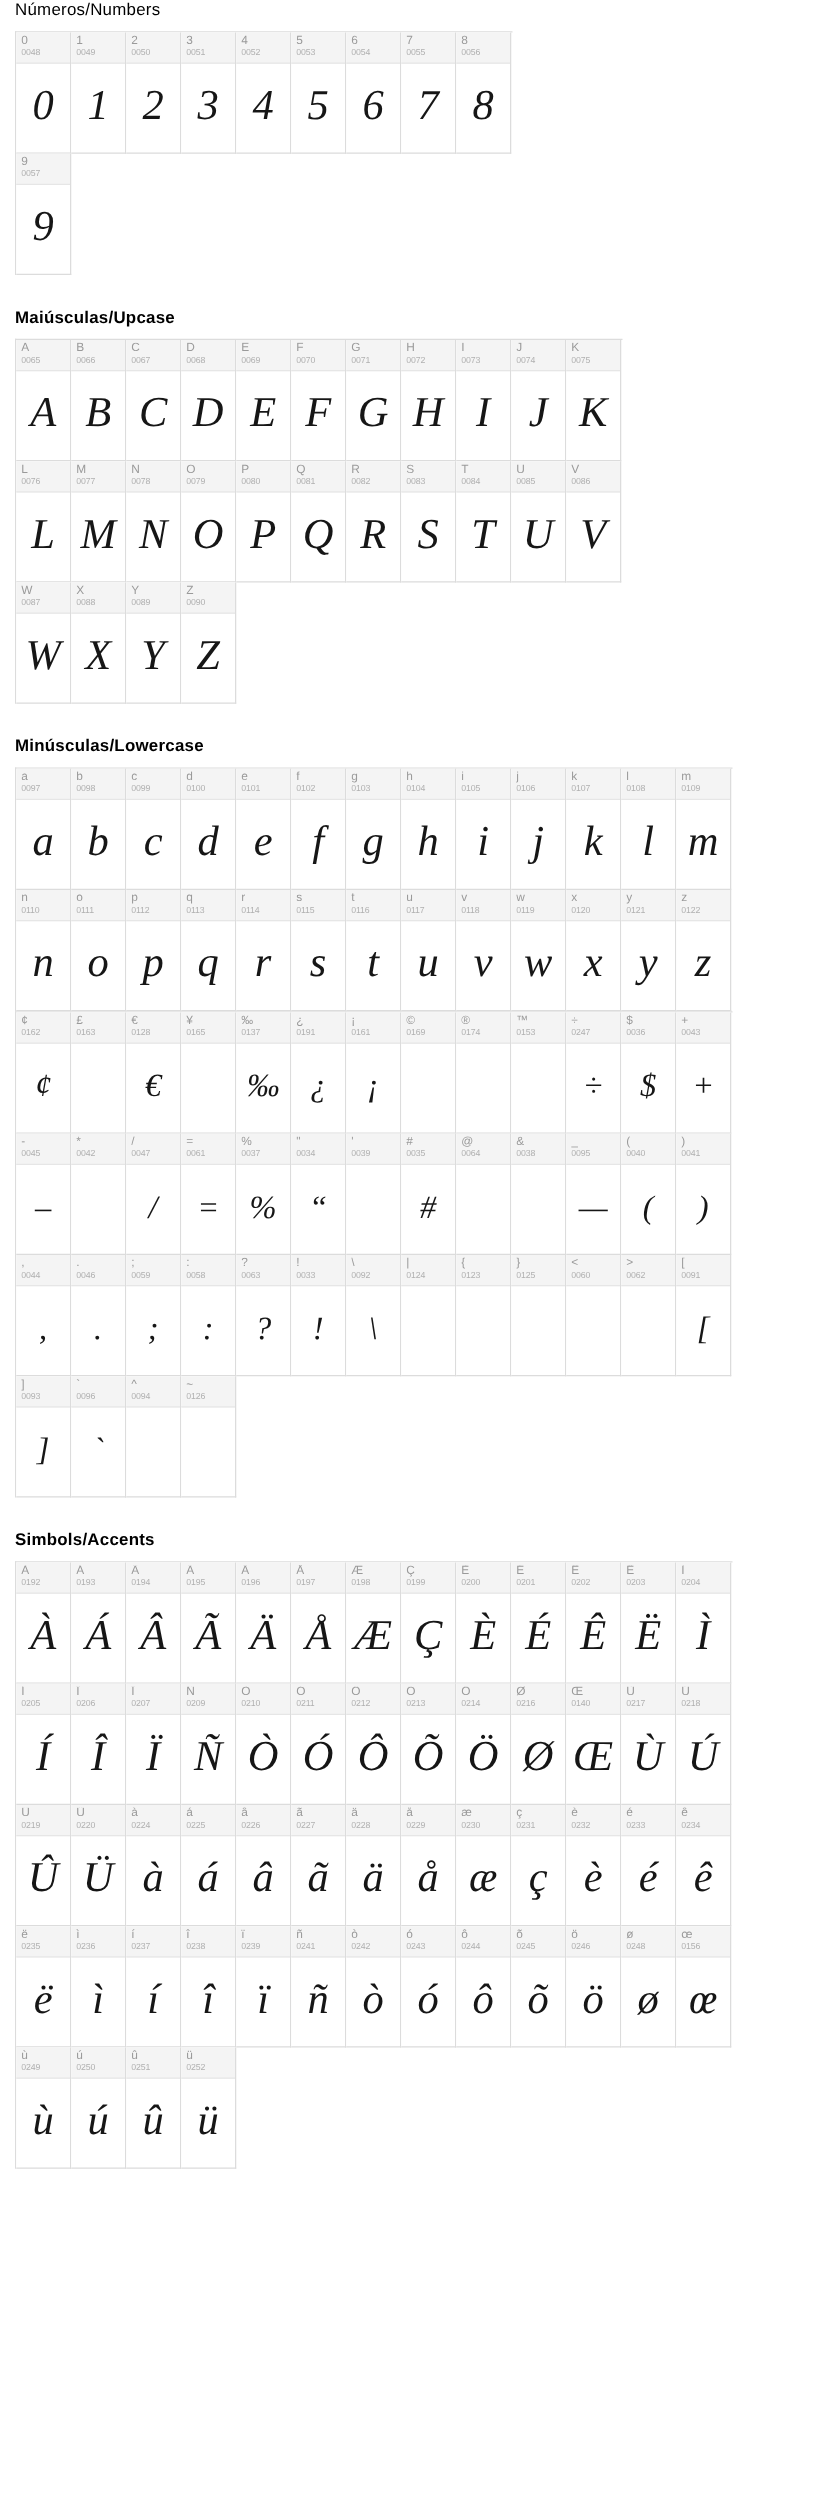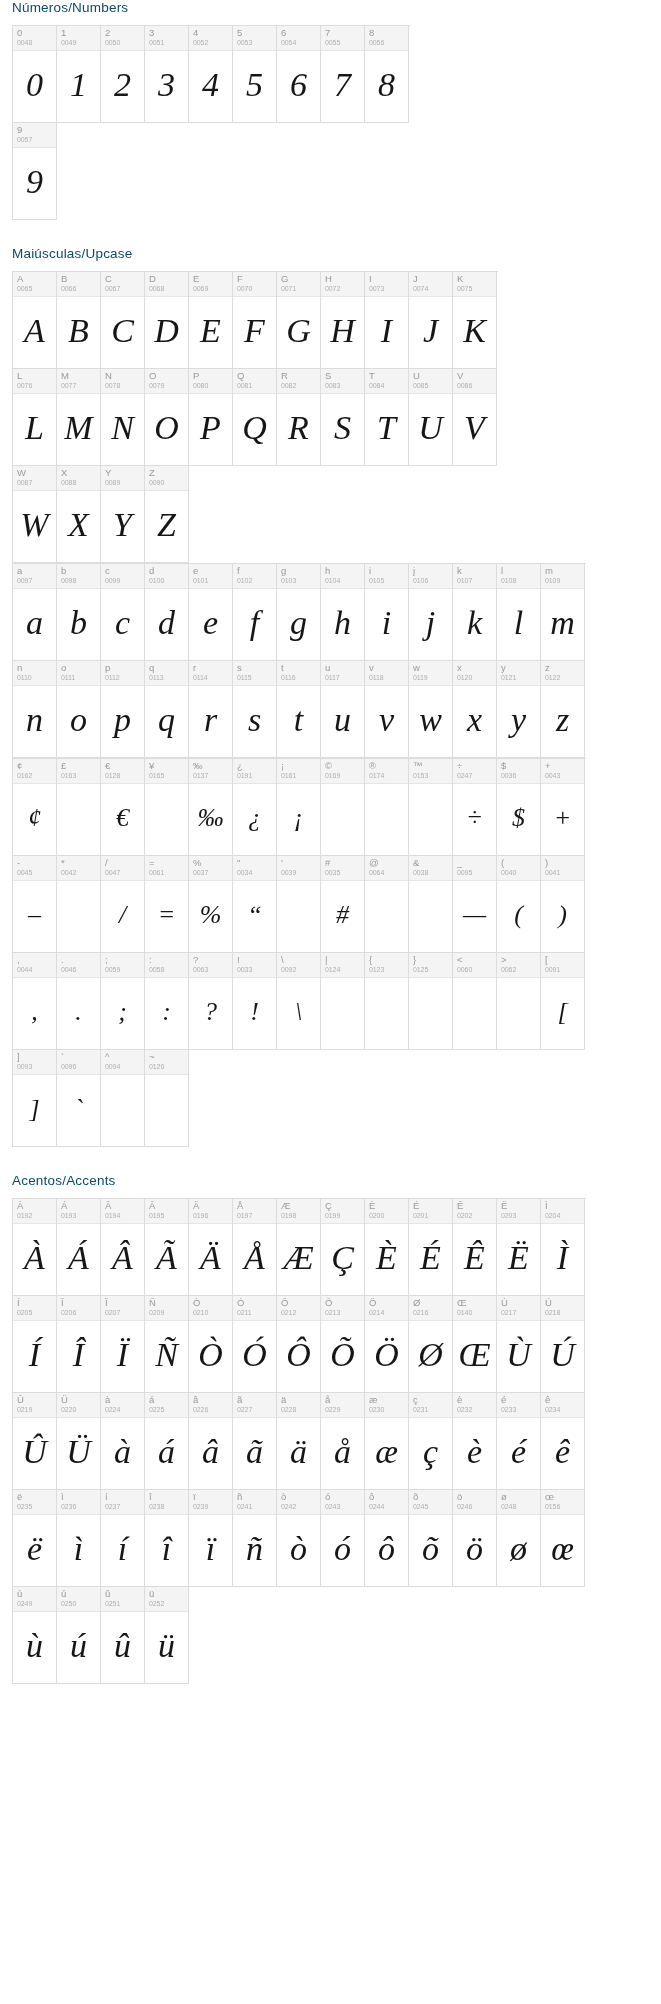--- a/index.html
+++ b/index.html
@@ -16,28 +16,29 @@
   .page {
     width: 661px;
     box-sizing: border-box;
     padding: 0 0 30px 0;
   }
   .section {
     margin: 0 0 0 0;
   }
   .section-title {
     font-size: 13.5px;
-    color: #0c4a6e;
+    color: #000000;
     font-weight: normal;
     padding: 0 0 10px 12px;
     margin: 0;
     letter-spacing: 0.2px;
   }
   .section + .section .section-title {
     padding-top: 26px;
+    font-weight: bold;
   }
   .glyph-grid {
     display: flex;
     flex-wrap: wrap;
     border-left: 1px solid #dcdcdc;
     border-top: 1px solid #dcdcdc;
     width: fit-content;
     margin-left: 12px;
     background: #fff;
   }
@@ -359,20 +360,21 @@
           <div class="glyph-cell">
             <div class="glyph-head">
               <span class="glyph-char">Z</span>
               <span class="glyph-code">0090</span>
             </div>
             <div class="glyph-body">Z</div>
           </div>
         </div>
       </div>
       <div class="section">
+        <div class="section-title">Minúsculas/Lowercase</div>
         <div class="glyph-grid" style="width: 573px;">
           <div class="glyph-cell">
             <div class="glyph-head">
               <span class="glyph-char">a</span>
               <span class="glyph-code">0097</span>
             </div>
             <div class="glyph-body">a</div>
           </div>
           <div class="glyph-cell">
             <div class="glyph-head">
@@ -850,21 +852,21 @@
           <div class="glyph-cell blank">
             <div class="glyph-head">
               <span class="glyph-char">~</span>
               <span class="glyph-code">0126</span>
             </div>
             <div class="glyph-body small"></div>
           </div>
         </div>
       </div>
       <div class="section">
-        <div class="section-title">Acentos/Accents</div>
+        <div class="section-title">Simbols/Accents</div>
         <div class="glyph-grid" style="width: 573px;">
           <div class="glyph-cell">
             <div class="glyph-head">
               <span class="glyph-char">À</span>
               <span class="glyph-code">0192</span>
             </div>
             <div class="glyph-body">À</div>
           </div>
           <div class="glyph-cell">
             <div class="glyph-head">

